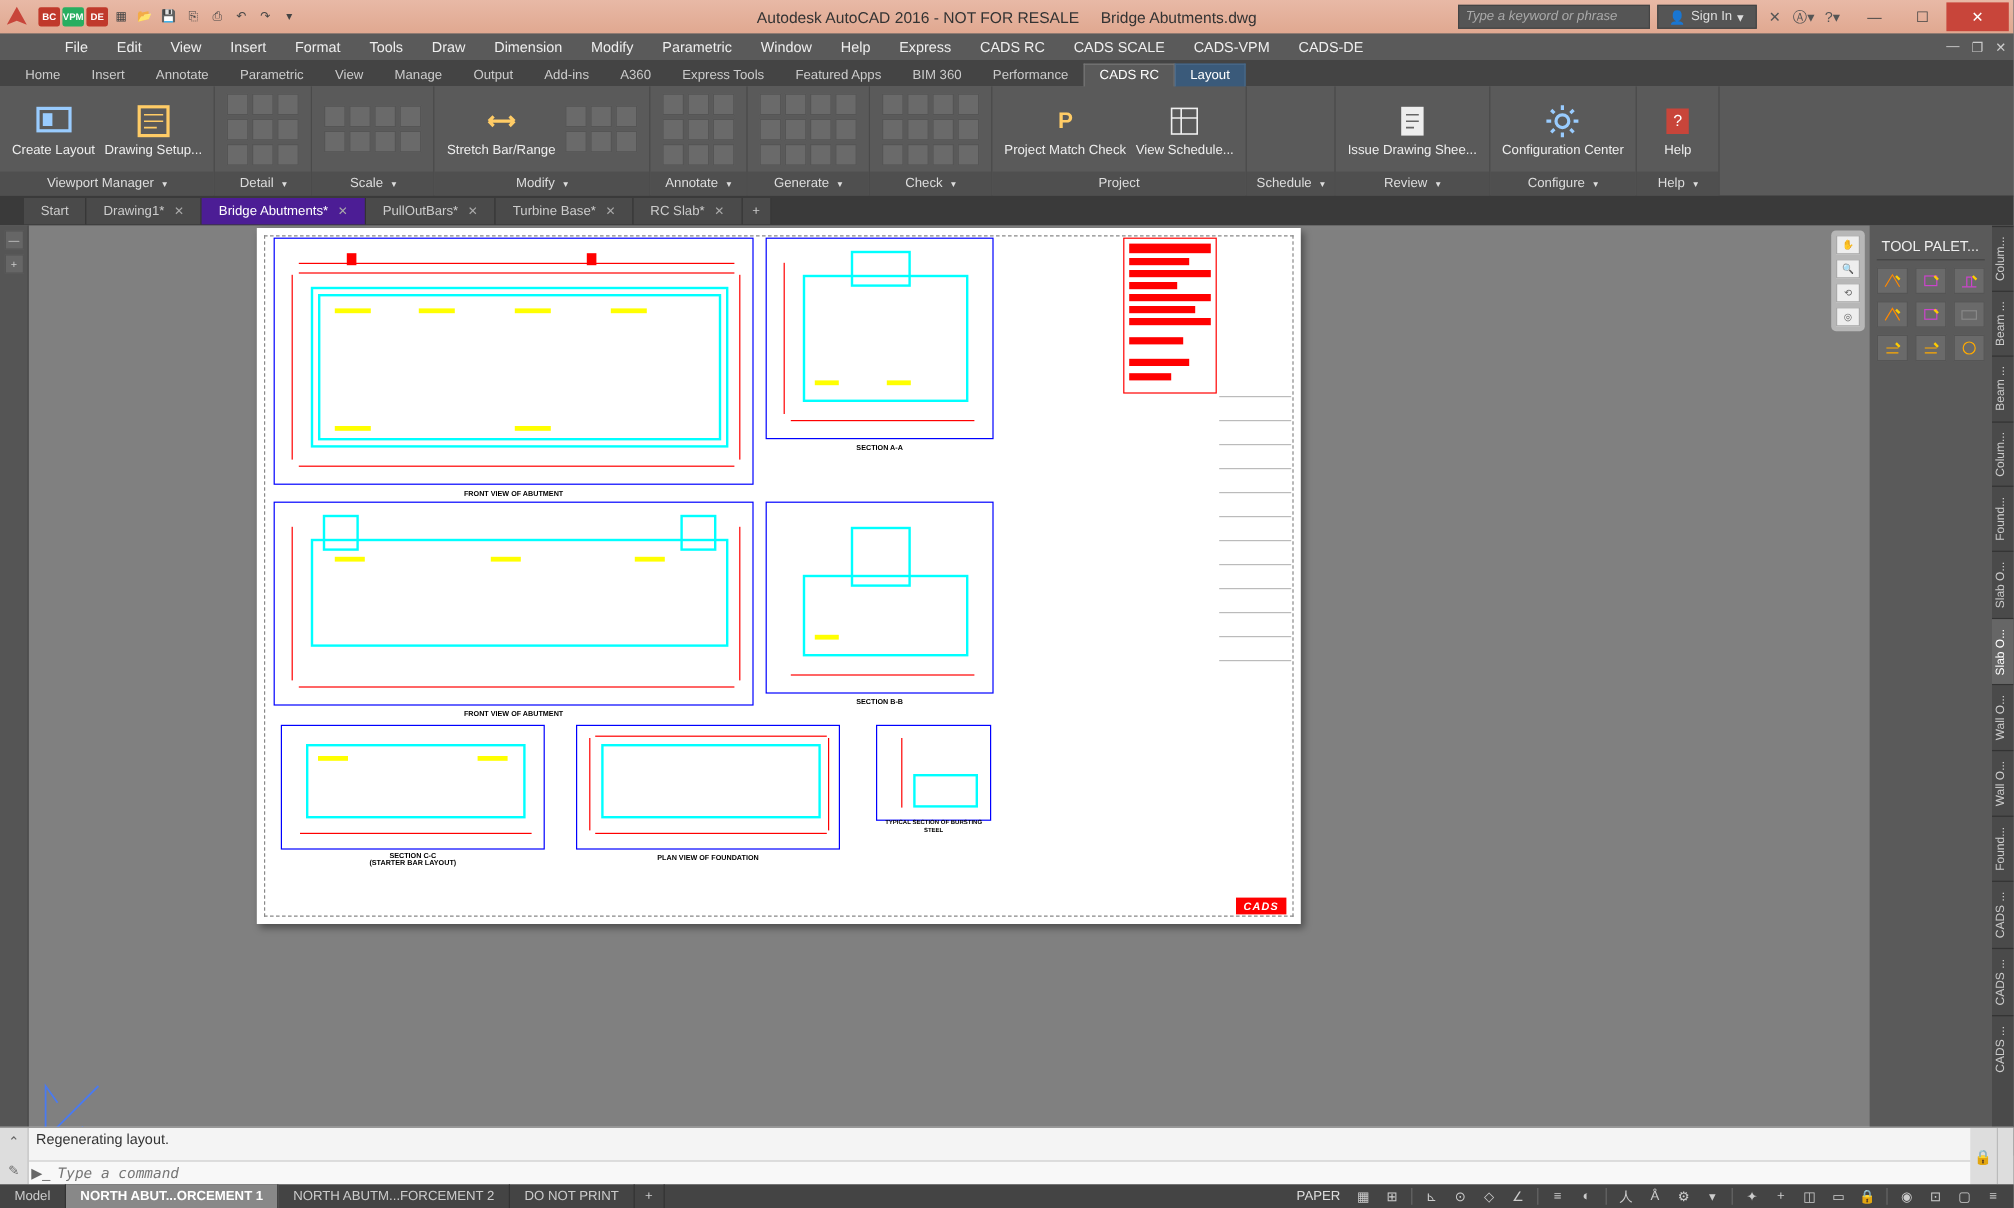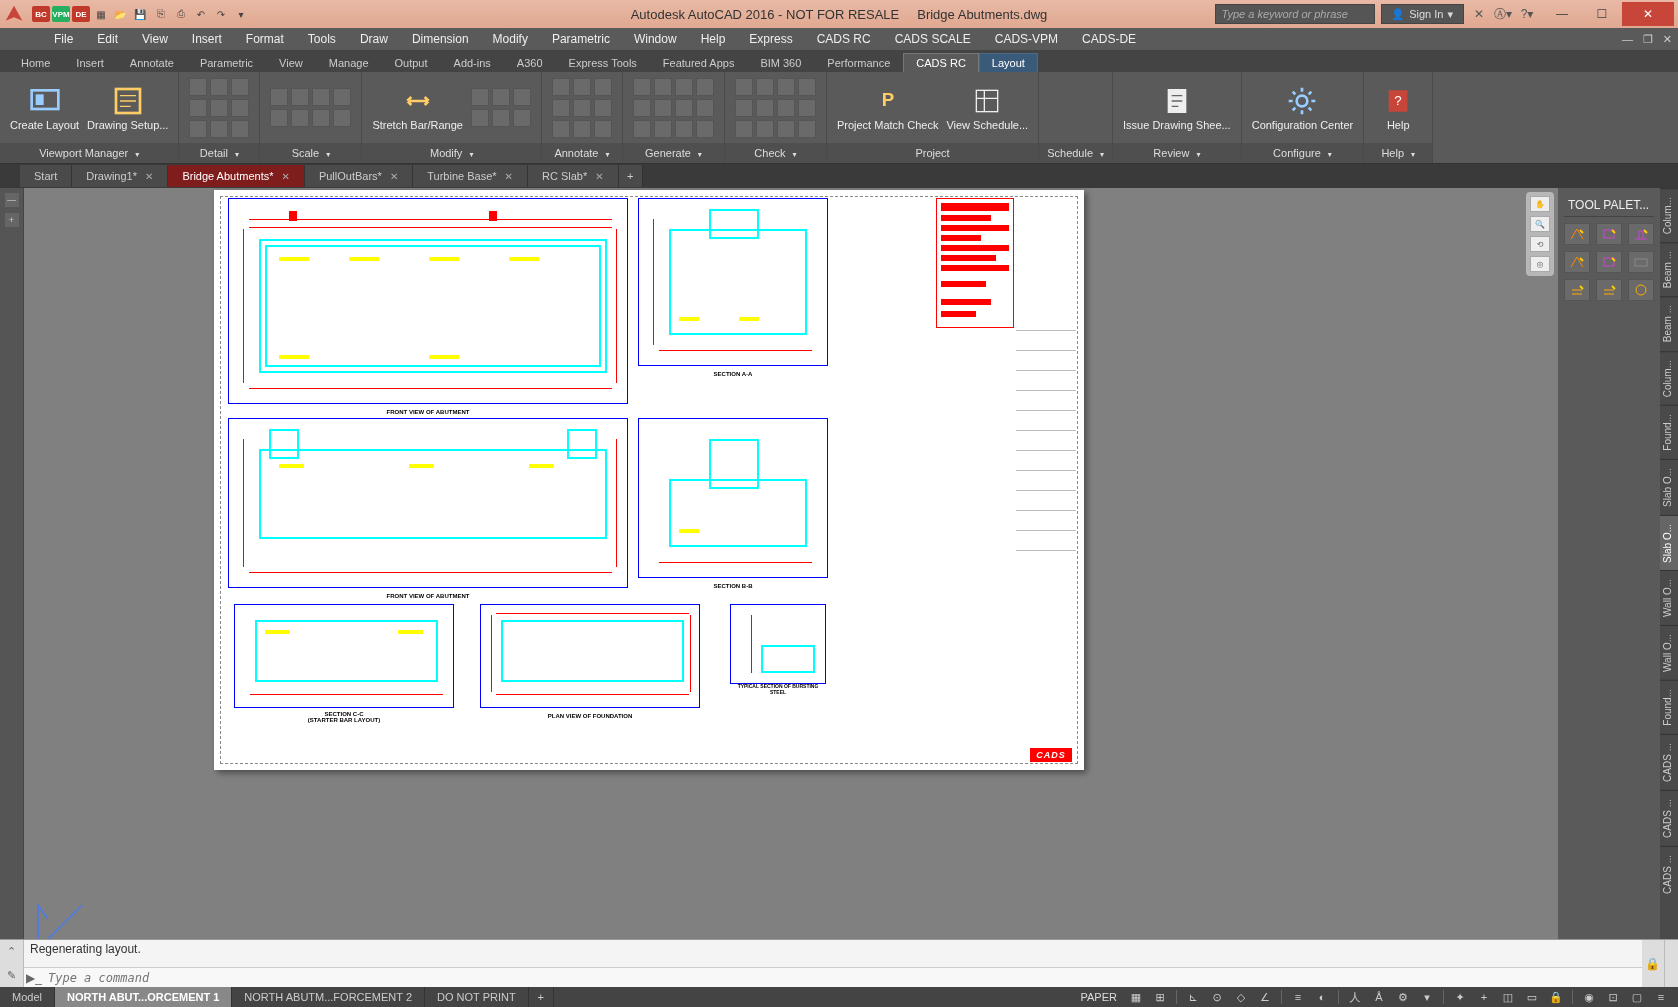--- a/index.html
+++ b/index.html
@@ -43,21 +43,21 @@
 .big-btn { display:flex; flex-direction:column; align-items:center; gap:2px; color:#eee; font-size:11px; cursor:pointer; min-width:48px;}
 .big-btn .ico { width:32px; height:32px; display:flex; align-items:center; justify-content:center;}
 .small-grid { display:grid; grid-template-columns:repeat(6,18px); grid-auto-rows:18px; gap:3px;}
 .small-grid.cols4 { grid-template-columns:repeat(4,18px);}
 .small-grid.cols3 { grid-template-columns:repeat(3,18px);}
 .sm-btn { width:18px; height:18px; background:#6a6a6a; border:1px solid #555; cursor:pointer; display:flex; align-items:center; justify-content:center; font-size:9px; color:#ccc;}
 
 
 .file-tabs { height:24px; background:#3a3a3a; display:flex; align-items:center; padding-left:20px;}
 .file-tab { height:22px; padding:0 14px; background:#4a4a4a; color:#ccc; font-size:11px; display:flex; align-items:center; gap:8px; border-right:1px solid #333; cursor:pointer; position:relative;}
-.file-tab.active { background:#7f1d1d; color:#fff;}
+.file-tab.active { background:#4c1d95; color:#fff;}
 .file-tab .x { font-size:10px; color:#aaa;}
 .file-tab.add { width:24px; padding:0; justify-content:center; background:#4a4a4a;}
 
 
 .workspace { position:absolute; top:188px; left:0; right:0; bottom:44px; background:#6b6b6b; display:flex;}
 .left-gutter { width:24px; background:#555; border-right:1px solid #444; display:flex; flex-direction:column; align-items:center; gap:4px; padding-top:4px;}
 .lg-btn{ width:16px;height:16px; background:#666; border:1px solid #555; font-size:9px; color:#ccc; display:flex;align-items:center;justify-content:center;}
 .canvas-wrap { flex:1; background:#808080; position:relative; overflow:hidden;}
 .paper { position:absolute; left:190px; top:2px; width:870px; height:580px; background:#fff; box-shadow:3px 3px 6px rgba(0,0,0,0.4);}
 .sheet-border{ position:absolute; inset:6px; border:1px dashed #888;}

